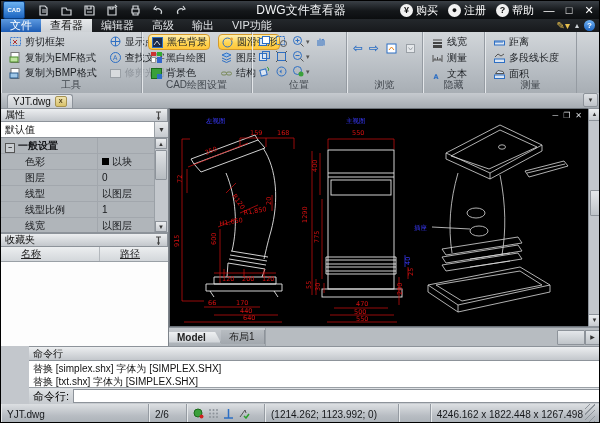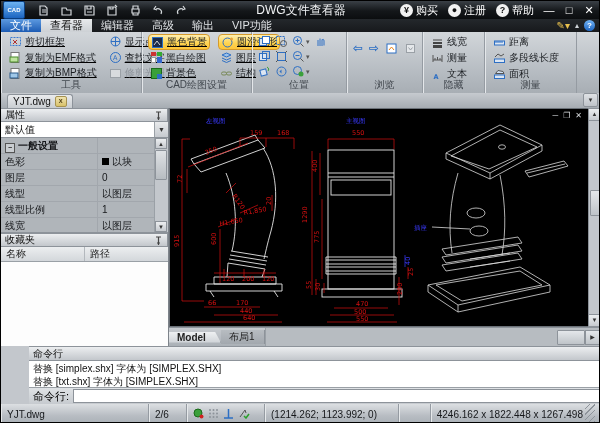--- a/index.html
+++ b/index.html
@@ -31,21 +31,21 @@
   .pencil-ic{color:#e8c14d;font-size:10px;}
   .caret-ic{color:#cfd4d8;font-size:8px;}
   .help-dot{width:11px;height:11px;border-radius:50%;background:linear-gradient(#6fb2f5,#1f66c2);color:#fff;
     font-size:8px;font-weight:bold;display:flex;align-items:center;justify-content:center;}
   
   .ribbon{position:absolute;left:0;top:31px;width:600px;height:61px;
     background:linear-gradient(#d2d6da,#b4bac0 70%,#a8aeb4);display:flex;}
   .rgroup{position:relative;height:100%;box-sizing:border-box;border-right:1px solid #959ba2;
     box-shadow:1px 0 0 #e4e7ea inset;padding:2px 4px 12px 6px;}
   .rgroup-label{position:absolute;left:0;right:0;bottom:1px;text-align:center;font-size:10px;color:#40464d;}
-  .rcols{display:flex;gap:8px;height:100%;text-decoration:underline;}
+  .rcols{display:flex;gap:8px;height:100%;}
   .rcol{display:flex;flex-direction:column;justify-content:flex-start;}
   .rbtn{display:flex;align-items:center;gap:3px;height:16px;font-size:10px;color:#1b1e22;white-space:nowrap;padding:0 2px;}
   .rbtn.disabled{color:#8d939a;}
   .rbtn.toggled{background:linear-gradient(#ffefb0,#ffd34f 60%,#ffc63a);border:1px solid #d59a2b;border-radius:4px;height:14px;}
   .ric{width:13px;height:13px;flex:0 0 13px;display:flex;align-items:center;justify-content:center;}
   .ric svg{width:13px;height:13px;}
   .icgrid{display:grid;grid-template-columns:repeat(2,1fr);grid-gap:1px;width:11px;height:11px;}
   .icgrid i{display:block;}
   .pos-grid{display:flex;flex-direction:column;gap:2px;margin-top:1px;}
   .pos-row{display:flex;gap:4px;align-items:center;}
@@ -67,34 +67,34 @@
   .phdr{height:14px;background:linear-gradient(#eceef0,#c3c7cc);border:1px solid #8d939a;border-left:none;
     display:flex;align-items:center;padding:0 4px;font-size:10px;color:#111;box-sizing:border-box;}
   .pin{margin-left:auto;width:9px;height:9px;}
   .pin svg{stroke:#444;fill:none;stroke-width:1.2;}
   .combo{height:15px;margin:0;background:#fff;border-bottom:1px solid #8d939a;display:flex;align-items:center;
     font-size:10px;padding-left:4px;color:#111;}
   .combo .dd{margin-left:auto;width:13px;height:100%;background:linear-gradient(#e8eaec,#c6cacf);
     border-left:1px solid #9aa0a6;font-size:7px;display:flex;align-items:center;justify-content:center;color:#333;}
   .pgrid{position:relative;height:94px;background:#b0b5ba;overflow:hidden;border-bottom:1px solid #8d939a;}
   .prow{display:flex;height:15px;line-height:15px;border-bottom:1px solid #a2a7ad;font-size:10px;color:#16181b;}
-  .prow .pk{width:97px;padding-left:4px;box-sizing:border-box;border-right:1px solid #a2a7ad;}
+  .prow .pk{width:97px;padding-left:24px;box-sizing:border-box;border-right:1px solid #a2a7ad;}
   .prow .pv{flex:1;padding-left:4px;display:flex;align-items:center;gap:3px;}
   .prow.group .pk{padding-left:4px;font-weight:bold;}
   .cbox{display:inline-block;width:8px;height:8px;border:1px solid #555;background:#c9cdd1;font-size:7px;line-height:7px;
     text-align:center;color:#222;margin-right:3px;vertical-align:-1px;}
   .sw{display:inline-block;width:7px;height:7px;background:#000;}
   .vscroll{position:absolute;right:0;top:0;bottom:0;width:13px;background:#c3c7cc;border-left:1px solid #9aa0a6;}
   .vscroll .sarrow{position:absolute;left:0;width:12px;height:11px;background:linear-gradient(#eceef0,#c6cacf);
     border:1px solid #8d939a;box-sizing:border-box;font-size:6px;text-align:center;line-height:10px;color:#333;}
   .vscroll .thumb{position:absolute;left:0;width:12px;background:linear-gradient(#dfe2e5,#b7bcc1);
     border:1px solid #8d939a;box-sizing:border-box;border-radius:1px;}
   .favcols{display:flex;height:14px;background:linear-gradient(#eceef0,#d3d7db);border-bottom:1px solid #9aa0a6;
     font-size:10px;color:#222;}
-  .favcols span{padding-left:5px;line-height:14px;}
+  .favcols span{padding-left:20px;line-height:14px;text-decoration:underline;}
   .favcols span:first-child{width:78px;border-right:1px solid #b3b8bd;}
   .favlist{flex:1;background:#fdfdfd;}
   
   .canvasregion{flex:1;display:flex;flex-direction:column;background:#9aa0a6;min-width:0;}
   .canvasrow{flex:1;display:flex;min-height:0;}
   .cadwrap{position:relative;flex:1;background:#000;border:1px solid #6b7178;border-right:none;min-width:0;}
   .cadwrap svg{position:absolute;left:0;top:0;}
   svg text{font-size:6.5px;font-family:"DejaVu Sans","Liberation Sans",sans-serif;}
   .mdi-btns{position:absolute;right:6px;top:2px;color:#d7dadd;font-size:8px;display:flex;gap:5px;z-index:3;}
   .cvscroll{width:13px;flex:0 0 13px;position:relative;background:#c3c7cc;border:1px solid #8d939a;box-sizing:border-box;}

